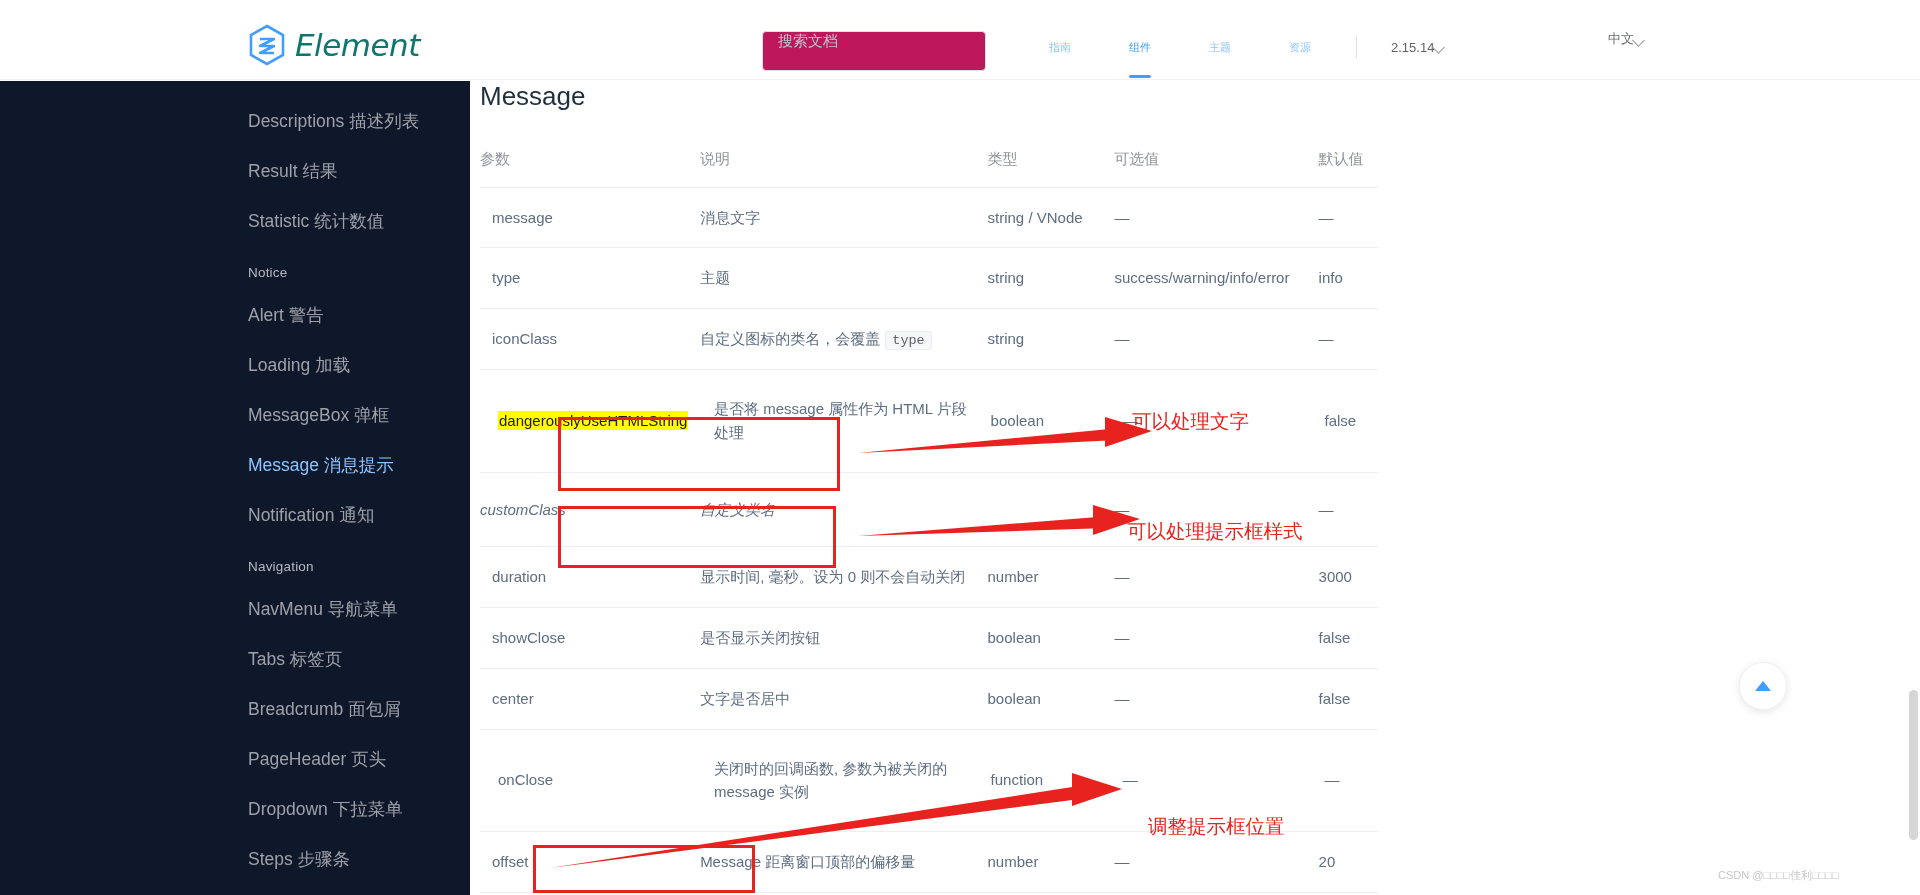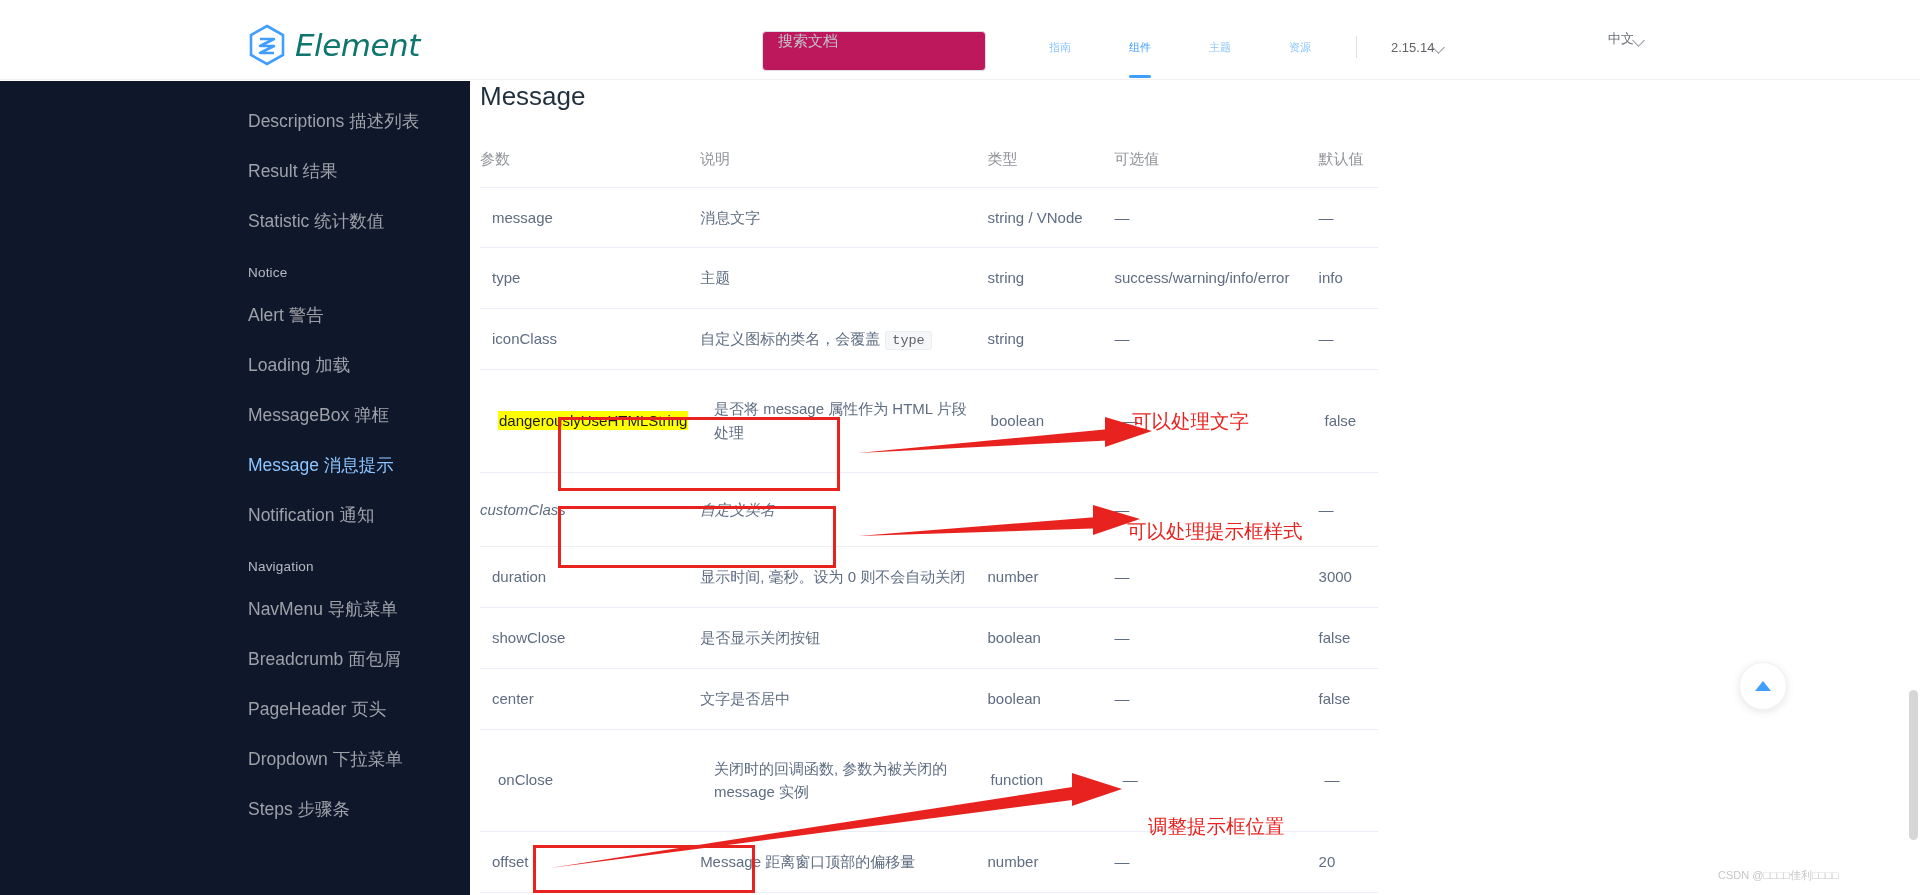--- a/index.html
+++ b/index.html
@@ -193,20 +193,21 @@
     <div class="side-item">Result 结果</div>
     <div class="side-item">Statistic 统计数值</div>
     <div class="side-group">Notice</div>
     <div class="side-item">Alert 警告</div>
     <div class="side-item">Loading 加载</div>
     <div class="side-item">MessageBox 弹框</div>
     <div class="side-item active">Message 消息提示</div>
     <div class="side-item">Notification 通知</div>
     <div class="side-group">Navigation</div>
     <div class="side-item">NavMenu 导航菜单</div>
+    <div class="side-item">Tabs 标签页</div>
     <div class="side-item">Breadcrumb 面包屑</div>
     <div class="side-item">PageHeader 页头</div>
     <div class="side-item">Dropdown 下拉菜单</div>
     <div class="side-item">Steps 步骤条</div>
   </div>
 
   <div class="main">
     <div class="page-title">Message</div>
 
     <div class="tbl">

